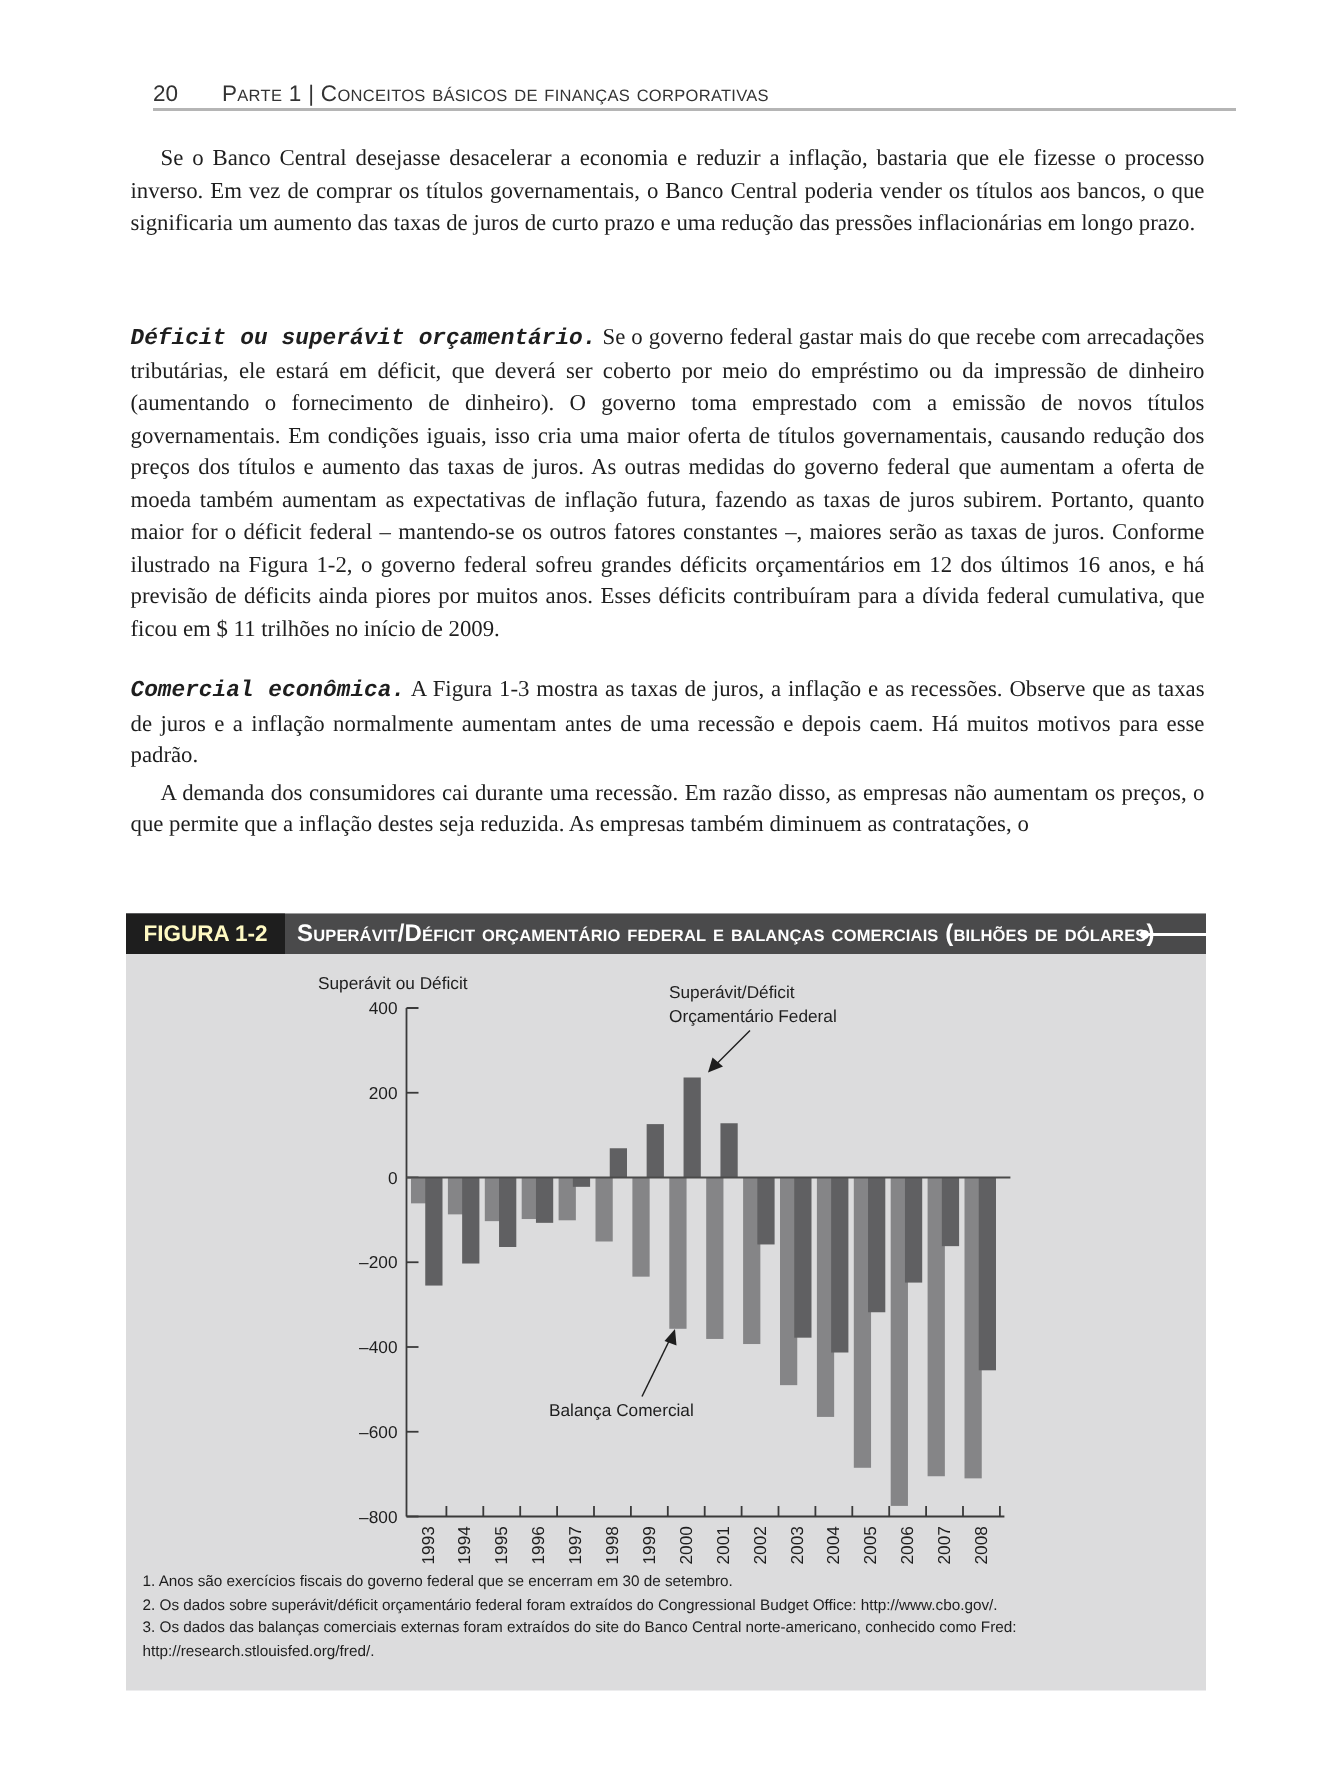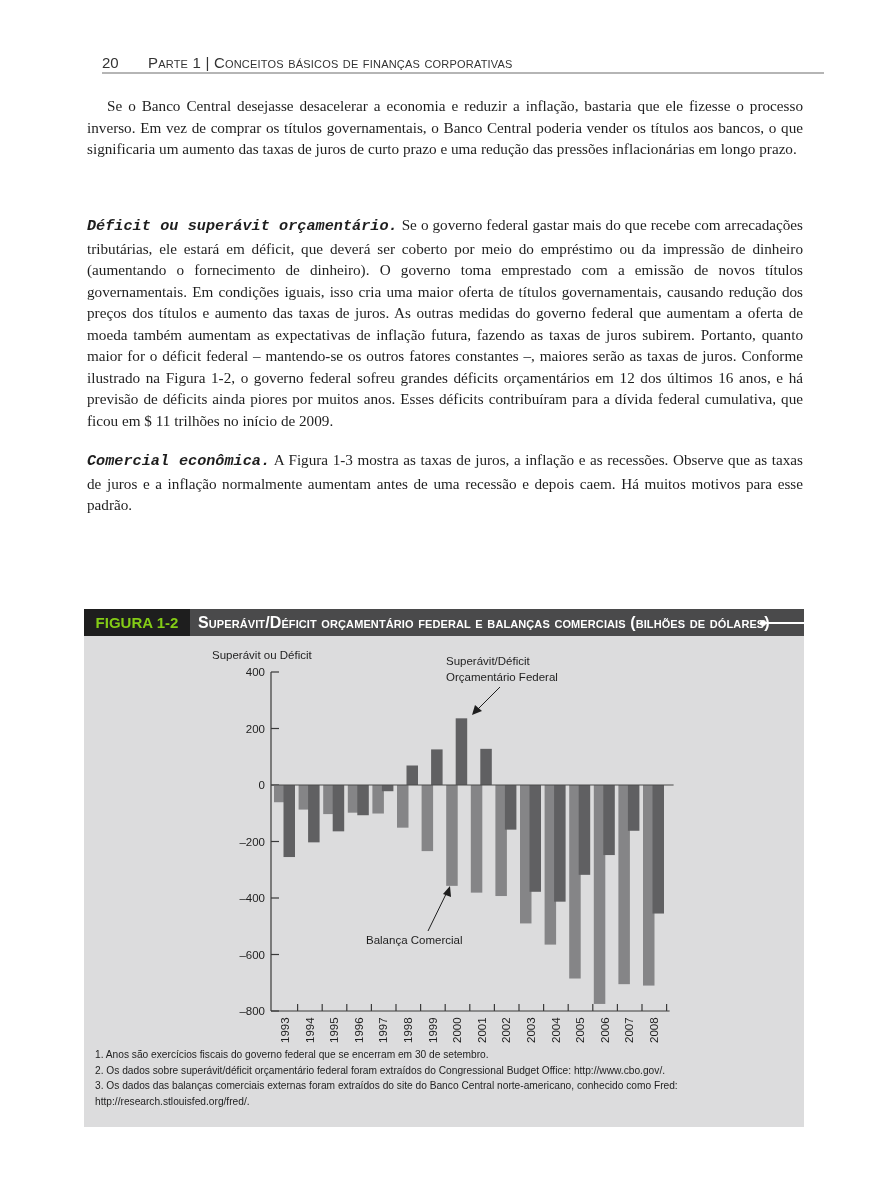--- a/index.html
+++ b/index.html
@@ -6,21 +6,21 @@
   body{width:890px;height:1187px;position:relative;overflow:hidden;font-family:"Liberation Serif",serif;color:#1e1e1e;}
   .running-head{position:absolute;left:102px;top:50px;width:722px;height:22px;border-bottom:2px solid #b5b5b5;font-family:"Liberation Sans",sans-serif;font-size:15px;color:#333;}
   .running-head .pg{position:absolute;left:0;top:4px;}
   .running-head .ttl{position:absolute;left:46px;top:4px;font-variant:small-caps;letter-spacing:0.2px;}
   .body-text{position:absolute;left:84px;width:722px;font-size:15.2px;line-height:21.5px;text-align:justify;}
   .body-text p{margin:3px;}
   .indent{text-indent:20px;}
   .lead{font-style:italic;font-weight:bold;font-family:Liberation Mono, monospace;}
   .figure{position:absolute;left:84px;top:609px;width:720px;height:518px;background:#dcdcdd;}
   .fig-head{position:absolute;left:0;top:0;width:720px;height:27px;background:#4a4a4b;}
-  .fig-label{position:absolute;left:0;top:0;width:106px;height:27px;background:#1e1e1e;color:#84cc16;font-family:"Liberation Sans",sans-serif;font-weight:bold;font-size:15px;line-height:27px;text-align:center;}
+  .fig-label{position:absolute;left:0;top:0;width:106px;height:27px;background:#1e1e1e;color:#fef9c3;font-family:"Liberation Sans",sans-serif;font-weight:bold;font-size:15px;line-height:27px;text-align:center;}
   .fig-title{position:absolute;left:114px;top:0;height:27px;line-height:28px;color:#fff;font-family:"Liberation Sans",sans-serif;font-weight:bold;font-size:16px;font-variant:small-caps;letter-spacing:0.1px;white-space:nowrap;}
   .fig-bullet{position:absolute;left:676px;top:11px;width:6px;height:6px;border-radius:50%;background:#fff;}
   .fig-line{position:absolute;left:680px;top:13px;width:40px;height:2px;background:#fff;}
   .chart-svg{position:absolute;left:0;top:0;}
   .notes{position:absolute;left:11px;top:438px;width:700px;font-family:"Liberation Sans",sans-serif;font-size:10.2px;line-height:15.5px;color:#1e1e1e;}
   .notes .nt{font-weight:bold;}
 </style>
 </head>
 <body>
 
@@ -32,20 +32,21 @@
 <div class="body-text" style="top:92px;">
   <p class="indent"><span>Se o Banco Central desejasse desacelerar a economia e reduzir a inflação, bastaria que ele fizesse o processo inverso. Em vez de comprar os títulos governamentais, o Banco Central poderia vender os títulos aos bancos, o que significaria um aumento das taxas de juros de curto prazo e uma redução das pressões inflacionárias em longo prazo.</span></p>
 </div>
 
 <div class="body-text" style="top:211px;">
   <p><span class="lead">Déficit ou superávit orçamentário.</span><span> Se o governo federal gastar mais do que recebe com arrecadações tributárias, ele estará em déficit, que deverá ser coberto por meio do empréstimo ou da impressão de dinheiro (aumentando o fornecimento de dinheiro). O governo toma emprestado com a emissão de novos títulos governamentais. Em condições iguais, isso cria uma maior oferta de títulos governamentais, causando redução dos preços dos títulos e aumento das taxas de juros. As outras medidas do governo federal que aumentam a oferta de moeda também aumentam as expectativas de inflação futura, fazendo as taxas de juros subirem. Portanto, quanto maior for o déficit federal – mantendo-se os outros fatores constantes –, maiores serão as taxas de juros. Conforme ilustrado na Figura 1-2, o governo federal sofreu grandes déficits orçamentários em 12 dos últimos 16 anos, e há previsão de déficits ainda piores por muitos anos. Esses déficits contribuíram para a dívida federal cumulativa, que ficou em $ 11 trilhões no início de 2009.</span></p>
 </div>
 
 <div class="body-text" style="top:446px;">
   <p><span class="lead">Comercial econômica.</span><span> A Figura 1-3 mostra as taxas de juros, a inflação e as recessões. Observe que as taxas de juros e a inflação normalmente aumentam antes de uma recessão e depois caem. Há muitos motivos para esse padrão.</span></p>
+  <p class="indent"><span>A demanda dos consumidores cai durante uma recessão. Em razão disso, as empresas não aumentam os preços, o que permite que a inflação destes seja reduzida. As empresas também diminuem as contratações, o</span></p>
 </div>
 
 <div class="figure">
   <div class="fig-head">
     <div class="fig-label">FIGURA 1-2</div>
     <div class="fig-title">Superávit/Déficit orçamentário federal e balanças comerciais (bilhões de dólares)</div>
     <div class="fig-bullet"></div>
     <div class="fig-line"></div>
   </div>
 

